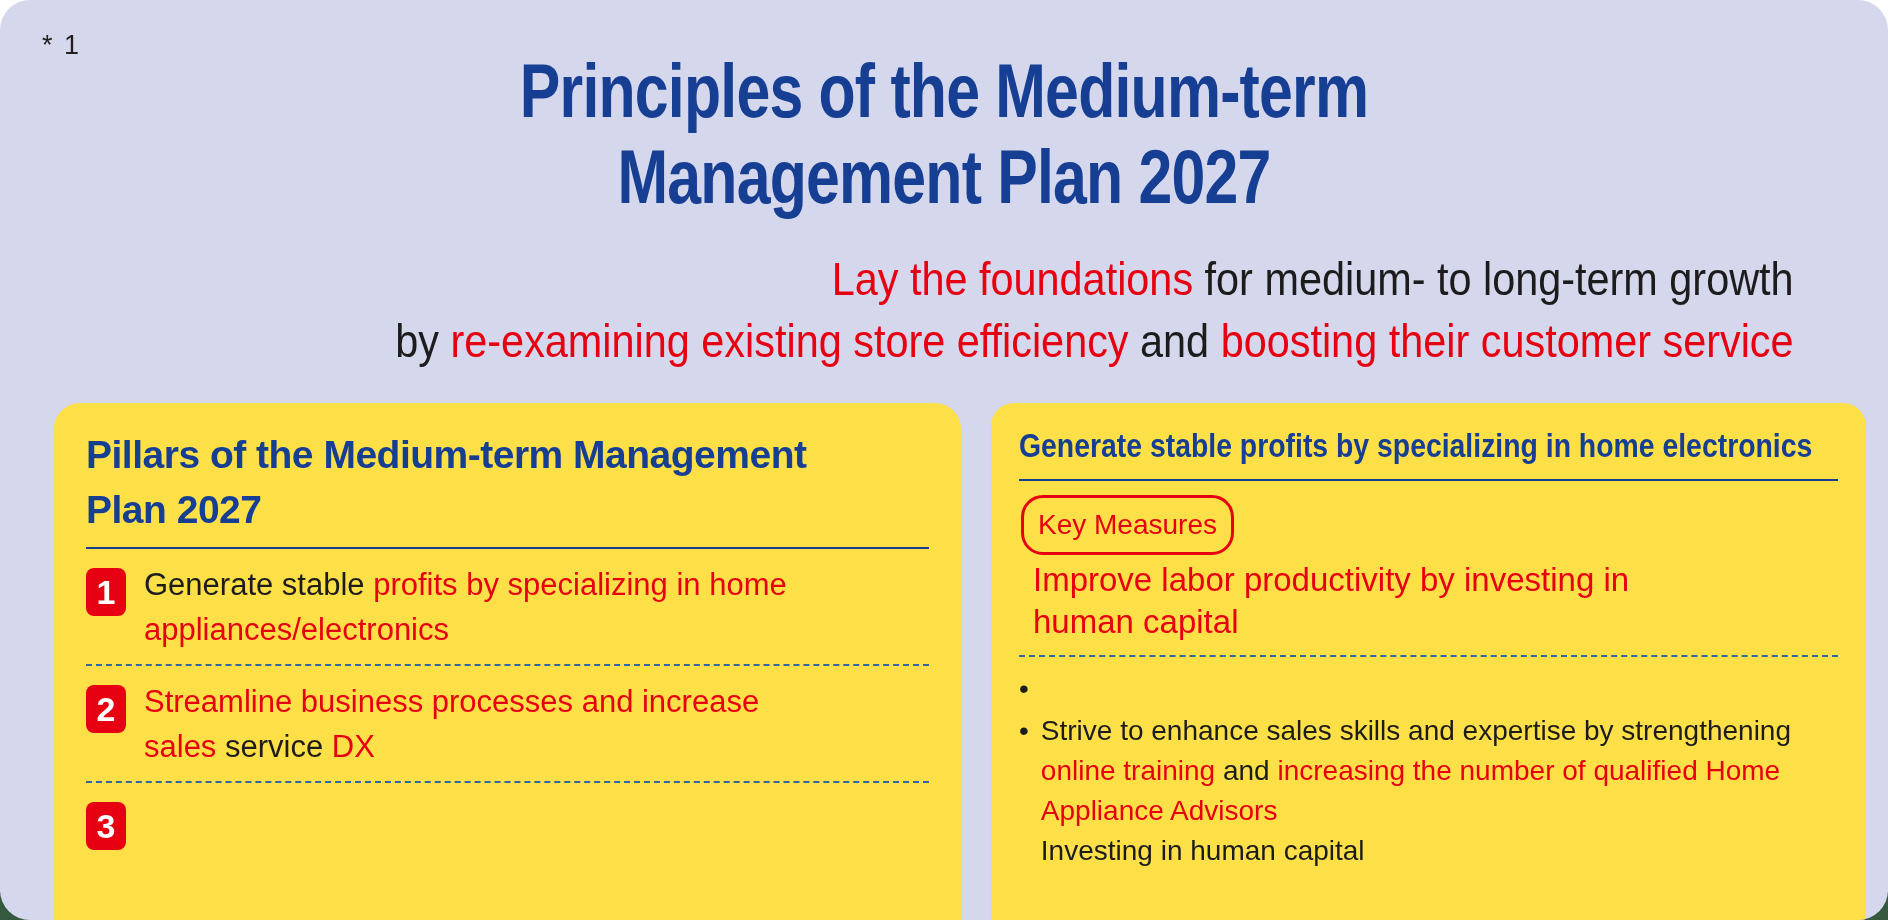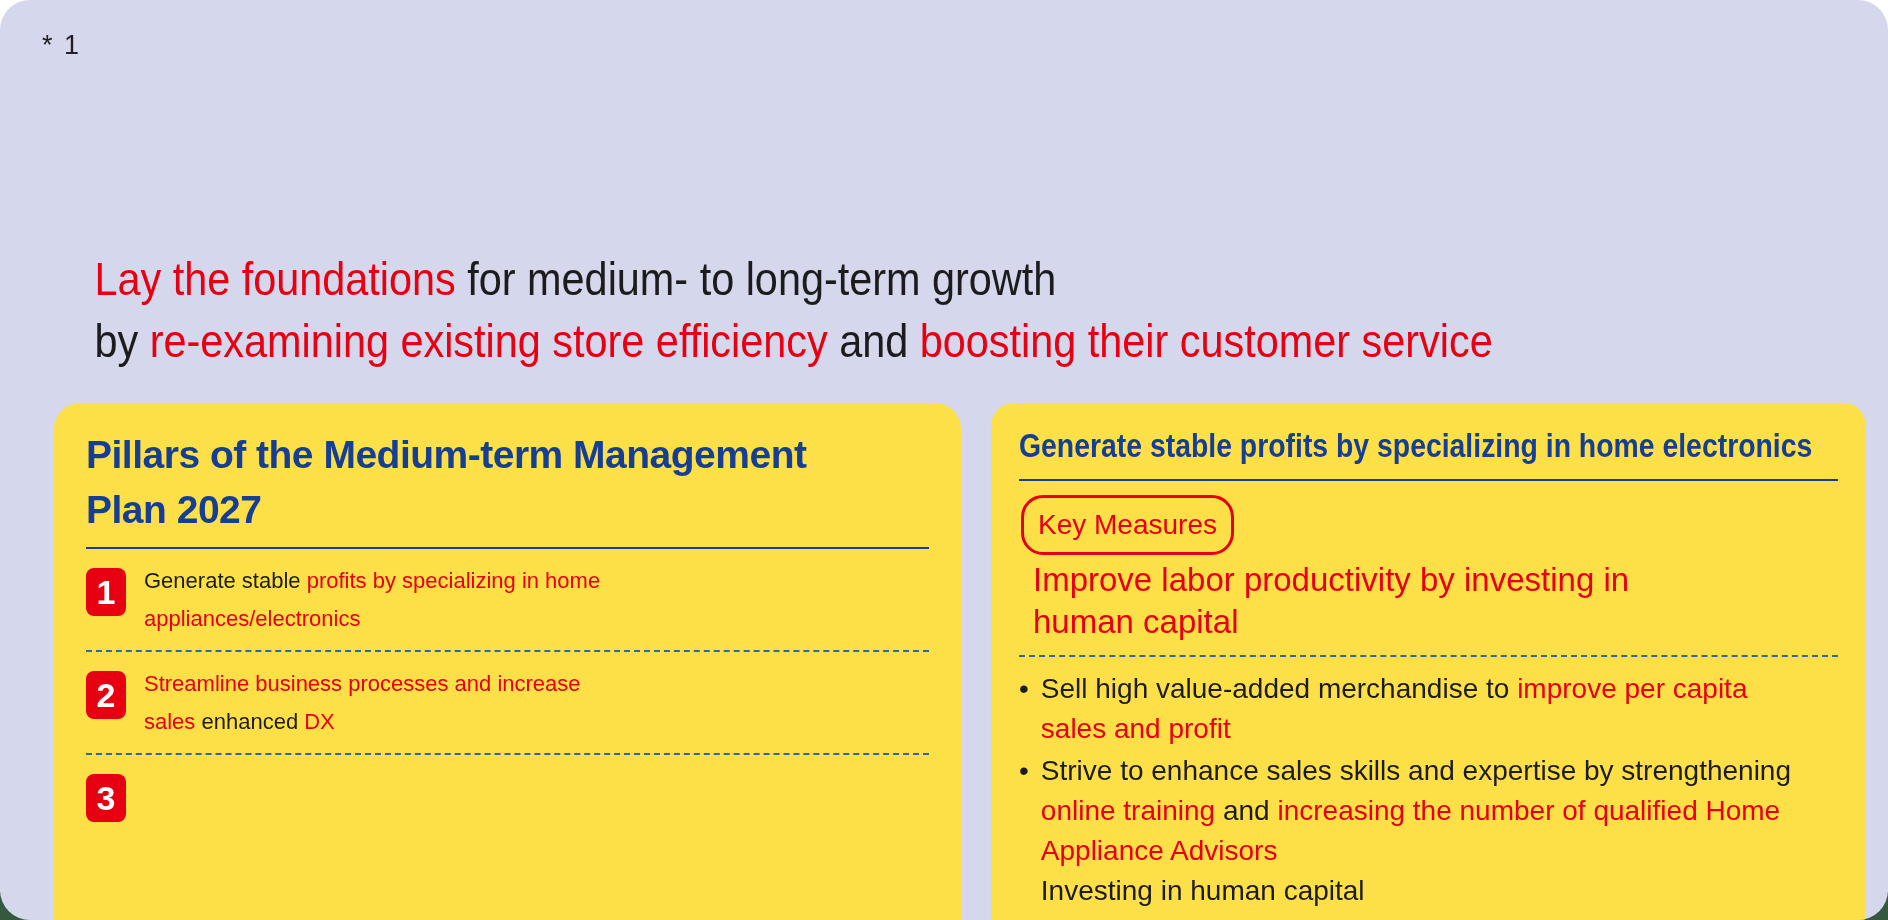--- a/index.html
+++ b/index.html
@@ -18,39 +18,39 @@
     overflow:hidden;
   }
   .green-strip{position:absolute;left:0;bottom:0;width:100%;height:28px;background:var(--green);z-index:0;}
   .slide{position:absolute;inset:0;background:var(--bg);border-radius:30px;z-index:1;overflow:hidden;}
 
   .footnote{position:absolute;left:42px;top:30px;font-size:27px;color:#231f20;letter-spacing:2px;}
 
   .title{position:absolute;top:48px;left:0;width:100%;margin:0;text-align:center;color:var(--blue);font-weight:bold;}
   .title-line{font-size:76px;line-height:86px;transform:scaleX(.80);transform-origin:50% 50%;letter-spacing:-1px;white-space:pre;}
 
-  .subtitle{position:absolute;top:248px;left:0;width:100%;text-align:left;}
+  .subtitle{position:absolute;top:248px;left:0;width:100%;text-align:right;}
   .subtitle-line{font-size:46px;line-height:62px;transform:scaleX(.90);transform-origin:50% 50%;white-space:pre;}
 
   .seg-black{color:var(--ink);}
   .seg-red{color:var(--red);}
   .seg-redbold{color:var(--red);font-weight:normal;}
 
   .card{position:absolute;top:403px;height:547px;background:#fde047;border-radius:26px;overflow:hidden;margin-left:16px;}
   .card-left{left:38px;width:907px;padding:24px 32px;}
   .card-right{left:975px;width:875px;padding:22px 28px;border-radius:23px;}
 
   .left-heading{margin:0;color:var(--blue);font-size:39px;line-height:55px;font-weight:bold;letter-spacing:-.5px;white-space:pre;}
   .rule{border-top:2px solid var(--blue);margin-top:10px;}
   .dash{border-top:2px dashed var(--dash);margin-top:12px;}
 
   .pillar-item{display:flex;align-items:flex-start;gap:18px;margin-top:13px;}
   .num-badge{flex:0 0 auto;width:40px;height:48px;margin-top:6px;background:var(--red);color:#fff;
     border-radius:8px;font-size:34px;font-weight:bold;display:flex;align-items:center;justify-content:center;}
-  .pillar-text{font-size:22px;line-height:38px;white-space:pre;}
+  .pillar-text{font-size:31px;line-height:45px;white-space:pre;}
 
   .right-heading{margin:0;color:var(--blue);font-size:33px;line-height:42px;font-weight:bold;
     transform:scaleX(.86);transform-origin:0 50%;white-space:pre;}
   .card-right .rule{margin-top:12px;}
   .key-badge{display:inline-block;margin:14px 0 0 2px;color:var(--red);border:3px solid var(--red);
     border-radius:22px;font-size:28px;line-height:34px;padding:10px 14px;}
   .measure-sub{color:var(--red);font-size:33px;line-height:42px;white-space:pre;margin:4px 0 0 14px;}
   .bullets{list-style:none;margin:12px 0 0;padding:0;font-size:28px;line-height:40px;}
   .bullets li{display:flex;align-items:flex-start;gap:12px;margin-top:2px;}
   .bullet-dot{flex:0 0 auto;font-size:28px;line-height:40px;}
@@ -58,20 +58,24 @@
 </style>
 </head>
 <body>
 
 <div class="green-strip"></div>
 
 <div class="slide">
 
   <div class="footnote">* 1</div>
 
+  <h1 class="title">
+    <div class="title-line">Principles of the Medium-term</div>
+    <div class="title-line">Management Plan 2027</div>
+  </h1>
 
   <div class="subtitle">
     <div class="subtitle-line"><span class="seg-red">Lay the foundations</span><span class="seg-black"> for medium- to long-term growth</span></div>
     <div class="subtitle-line"><span class="seg-black">by </span><span class="seg-red">re-examining existing store efficiency</span><span class="seg-black"> and </span><span class="seg-red">boosting their customer service</span></div>
   </div>
 
   <section class="card card-left">
     <h2 class="left-heading">Pillars of the Medium-term Management
 Plan 2027</h2>
     <div class="rule"></div>
@@ -79,43 +83,41 @@
     <div class="pillar-item">
       <span class="num-badge">1</span>
       <div class="pillar-text"><span class="seg-black">Generate stable </span><span class="seg-red">profits by specializing in home
 appliances/electronics</span></div>
     </div>
     <div class="dash"></div>
 
     <div class="pillar-item">
       <span class="num-badge">2</span>
       <div class="pillar-text"><span class="seg-red">Streamline business processes and increase
-sales</span><span class="seg-black"> enhanced </span><span class="seg-redbold">DX</span></div>
+sales</span><span class="seg-black"> service </span><span class="seg-redbold">DX</span></div>
     </div>
     <div class="dash"></div>
 
     <div class="pillar-item">
       <span class="num-badge">3</span>
     </div>
   </section>
 
   <section class="card card-right">
     <h2 class="right-heading">Generate stable profits by specializing in home electronics</h2>
     <div class="rule"></div>
 
     <div class="key-badge">Key Measures</div>
     <div class="measure-sub">Improve labor productivity by investing in
 human capital</div>
     <div class="dash"></div>
 
     <ul class="bullets">
       <li>
         <span class="bullet-dot">•</span>
-        <div class="bullet-body"><span class="seg-black">Sell high value-added merchandise to </span><span class="seg-red">improve per capita
-sales and profit</span></div>
       </li>
       <li>
         <span class="bullet-dot">•</span>
         <div>
           <div class="bullet-body"><span class="seg-black">Strive to enhance sales skills and expertise by strengthening
 </span><span class="seg-red">online training</span><span class="seg-black"> and </span><span class="seg-red">increasing the number of qualified Home
 Appliance Advisors</span></div>
           <div class="bullet-body">Investing in human capital</div>
         </div>
       </li>

